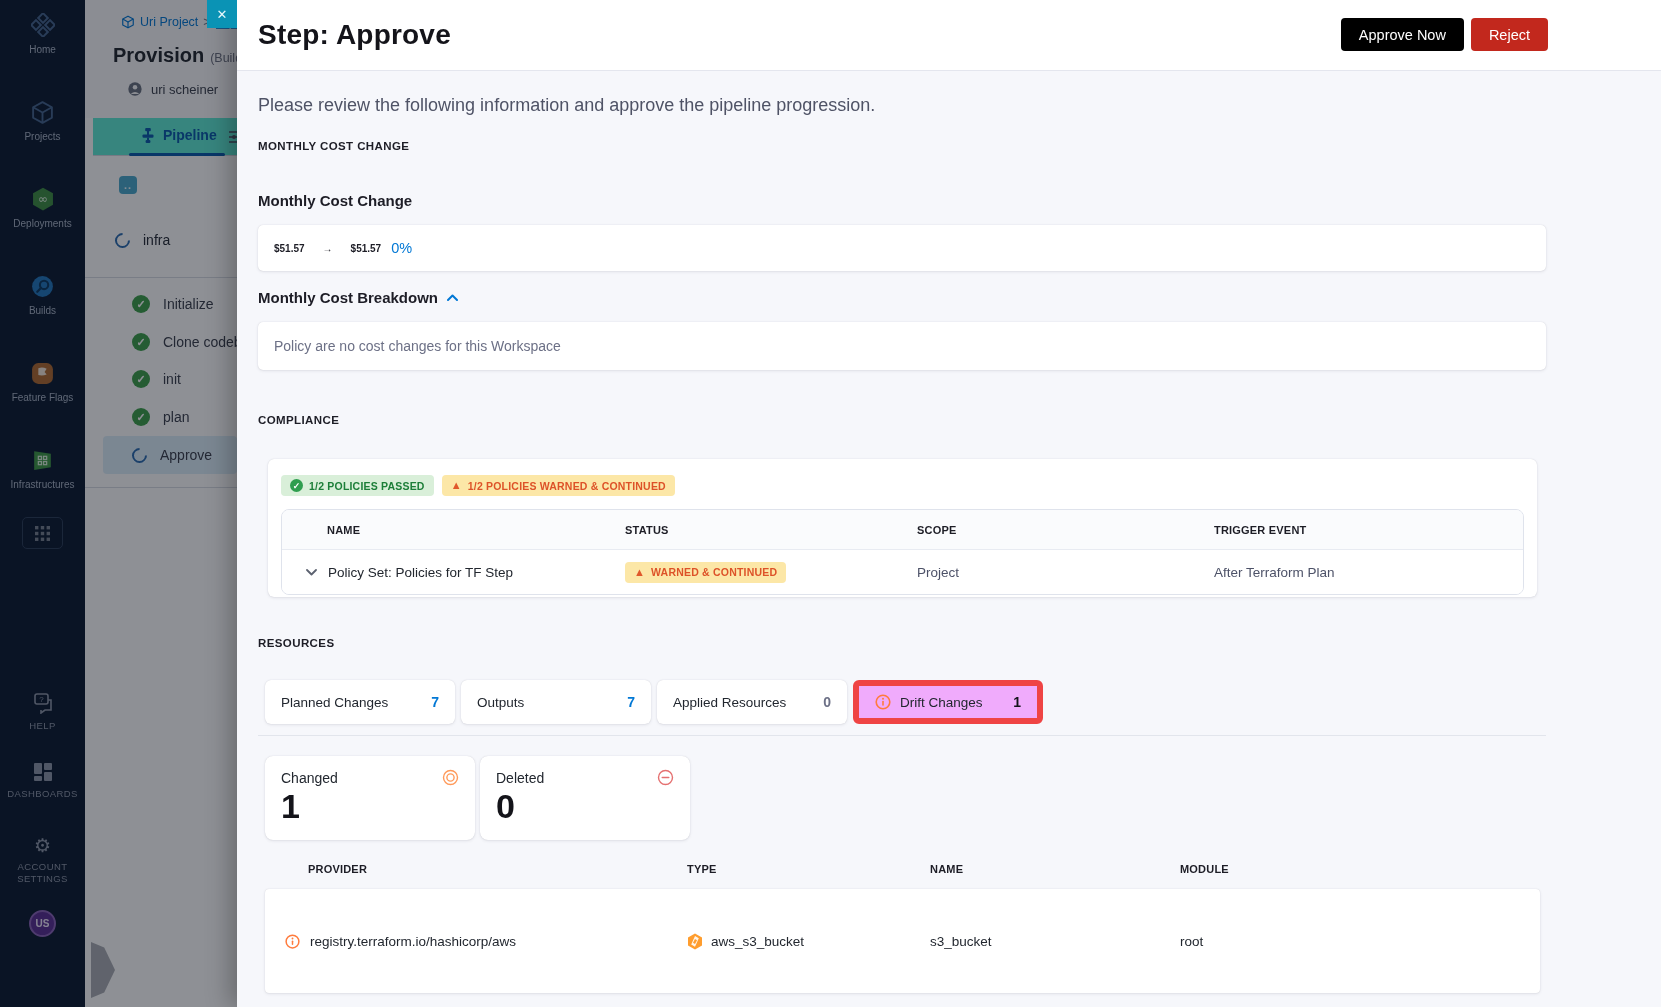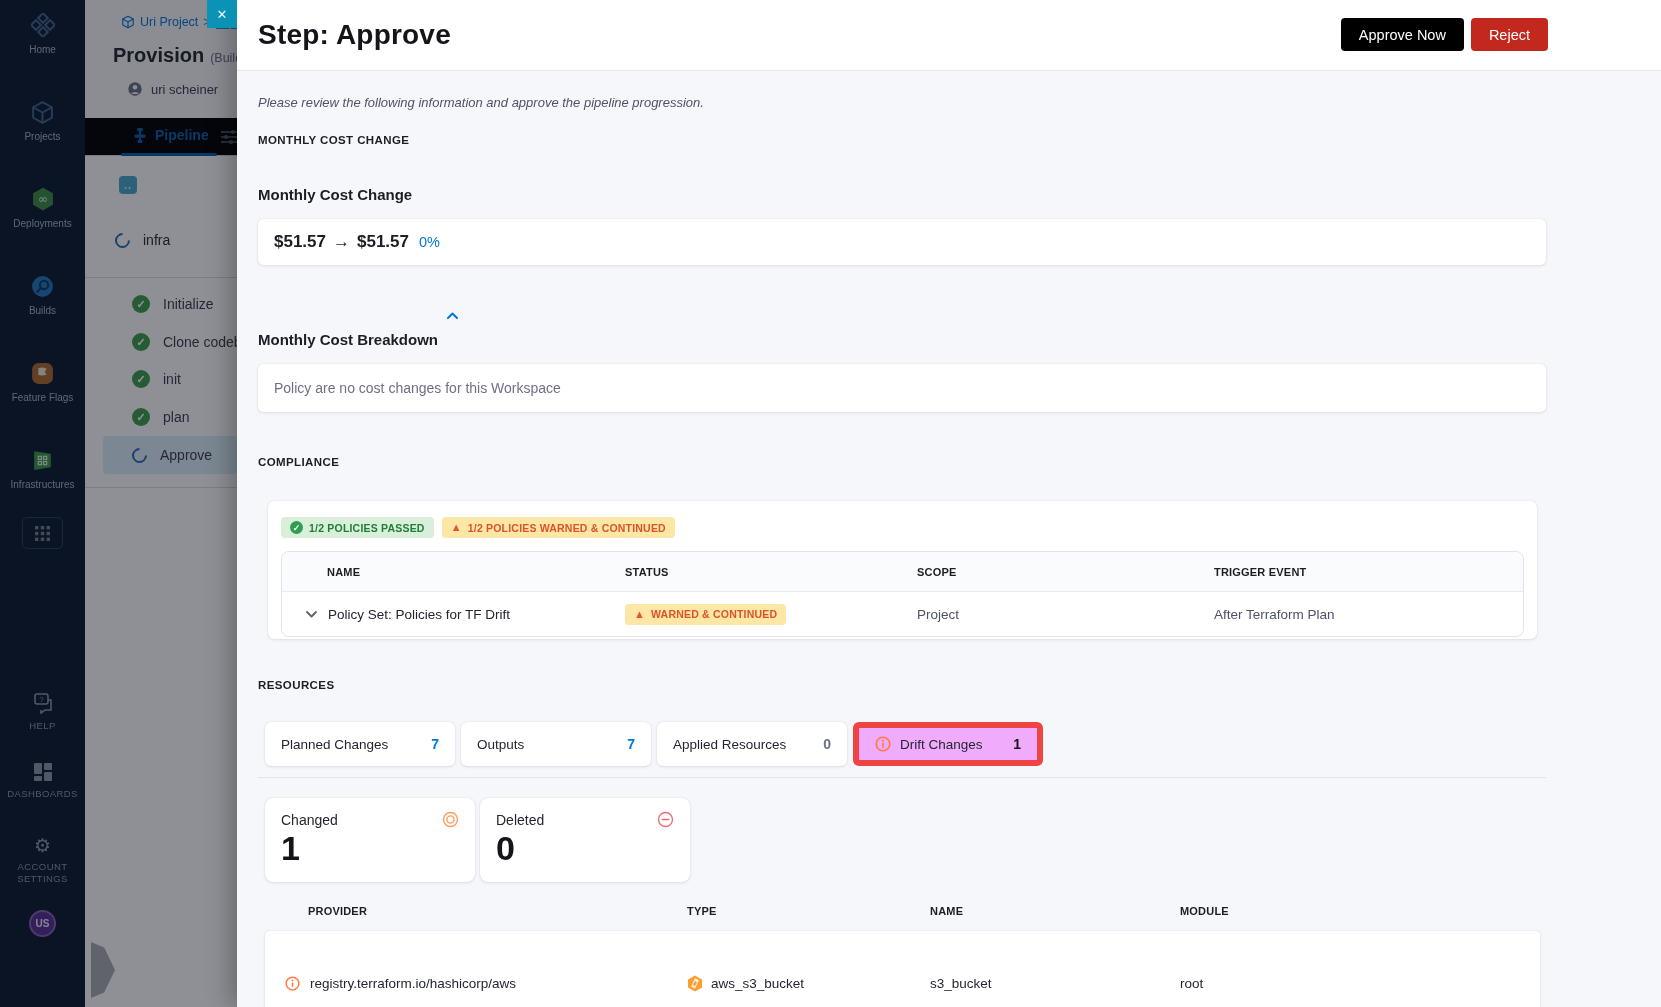--- a/index.html
+++ b/index.html
@@ -20,21 +20,21 @@
   
   .panel { position:absolute; left:85px; top:0; width:152px; height:100%; background:#fff; z-index:10; overflow:hidden; }
   .panel-header { position:absolute; top:0; left:0; right:0; height:118px; background:#fafafb; }
   .breadcrumb { position:absolute; top:15px; left:36px; display:flex; align-items:center; gap:5px; font-size:12.5px; color:#0278d5; white-space:nowrap; }
   .crumb-link { color:#0278d5; cursor:pointer; }
   .crumb-sep { color:#6c7486; }
   .crumb-current { background:#2f8fd8; color:#e8f4fd; padding:0 2px; cursor:pointer; }
   .panel-title { position:absolute; top:44px; left:28px; font-size:20px; font-weight:700; color:#22272f; white-space:nowrap; display:flex; align-items:baseline; gap:6px; }
   .panel-title-suffix { font-size:12.5px; font-weight:400; color:#6c7080; }
   .panel-user { position:absolute; top:81px; left:42px; display:flex; align-items:center; gap:8px; font-size:13px; color:#3c414e; white-space:nowrap; }
-  .tabbar { position:absolute; top:118px; left:0; right:0; height:38px; background:#000000; border-bottom:1px solid #d4d7e0; }
+  .tabbar { position:absolute; top:118px; left:8px; right:0; height:38px; background:#5eead4; border-bottom:1px solid #d4d7e0; }
   .tab-active { position:absolute; left:48px; top:9px; display:flex; align-items:center; gap:8px; font-size:14px; font-weight:700; color:#0b5cad; cursor:pointer; white-space:nowrap; }
   .tab-underline { position:absolute; left:36px; bottom:-1px; width:96px; height:3px; background:#0b5cad; border-radius:2px; }
   .tab-icon2 { position:absolute; left:136px; top:11px; cursor:pointer; }
   .chip { position:absolute; top:176px; left:34px; width:18px; height:18px; border-radius:4px; background:#4aa9cc; color:#eaf7fc; font-size:11px; font-weight:700; letter-spacing:1px; display:flex; align-items:center; justify-content:center; cursor:pointer; }
   .stage-row { position:absolute; top:232px; left:30px; display:flex; align-items:center; gap:13px; font-size:14px; color:#262b36; cursor:pointer; }
   .panel-divider { position:absolute; left:0; right:0; height:1px; background:#d9dce4; }
   .step { position:absolute; left:0; right:0; height:38px; display:flex; align-items:center; gap:13px; padding-left:47px; font-size:14px; color:#3a3f4c; cursor:pointer; white-space:nowrap; }
   .step-hl { position:absolute; left:18px; right:0; height:38px; background:#ddeefa; border-radius:4px; }
   .chk { width:18px; height:18px; border-radius:50%; background:#3da04a; color:#fff; font-size:11px; font-weight:700; display:flex; align-items:center; justify-content:center; flex:0 0 auto; }
   .spin { width:15px; height:15px; border:2.5px solid #2b6cb0; border-right-color:transparent; border-radius:50%; transform:rotate(-45deg); flex:0 0 auto; }
@@ -46,27 +46,27 @@
 
   
   .drawer { position:absolute; left:237px; right:0; top:0; bottom:0; background:#f6f7fb; z-index:25; box-shadow:-8px 0 22px rgba(0,0,0,.25); }
   .drawer-header { height:71px; background:#fff; border-bottom:1px solid #e4e6ee; display:flex; align-items:center; padding-left:21px; position:relative; }
   .drawer-title { font-size:28px; font-weight:700; color:#14141a; letter-spacing:.2px; }
   .header-actions { position:absolute; right:113px; top:18px; display:flex; gap:7px; }
   .btn { height:33px; border:none; border-radius:4px; color:#fff; font-size:14.5px; font-weight:500; padding:0 18px; cursor:pointer; font-family:inherit; }
   .btn-approve { background:#000000; }
   .btn-reject { background:#c2281d; }
   .drawer-body { padding:24px 115px 0 21px; }
-  .intro { font-size:13px; color:#4f5366;font-style:italic; }
+  .intro { font-size:18px; color:#4f5366; }
   .section-label { margin-top:24px; font-size:11.5px; font-weight:700; color:#1d1d26; letter-spacing:.4px; }
-  .sub-heading { font-size:15px; font-weight:700; color:#1d1d26;margin-top:48px; }
+  .sub-heading { font-size:15px; font-weight:700; color:#1d1d26; }
   .mt40 { margin-top:40px; } .mt44 { margin-top:44px; }
   .card { background:#fff; border-radius:5px; box-shadow:0 0 1px rgba(40,41,61,.18), 0 1px 3px rgba(96,97,112,.14); }
   .cost-card { margin-top:16px; height:46px; display:flex; align-items:center; gap:10px; padding:0 16px; }
-  .cost-values { font-size:17px; font-weight:700; color:#1d1d26; display:flex; gap:7px; }
+  .cost-values { font-size:10px; font-weight:700; color:#1d1d26; display:flex; gap:18px; }
   .cost-percent { font-size:14.5px; color:#0278d5; }
   .breakdown-heading { margin-top:18px; display:flex; align-items:center; gap:9px; cursor:pointer; }
   .empty-card { margin-top:16px; height:48px; display:flex; align-items:center; padding:0 16px; font-size:14px; color:#6c7086; }
 
   .compliance-card { margin:33px 9px 0 10px; padding:16px 13px 2px; border-radius:6px; }
   .badges { display:flex; gap:8px; }
   .badge { display:inline-flex; align-items:center; gap:6px; height:21px; padding:0 9px; border-radius:4px; font-size:10.5px; font-weight:700; letter-spacing:.2px; }
   .badge-pass { background:#d9efd9; color:#1c7e38; }
   .badge-warn { background:#fce7a7; color:#dd5228; }
   .pass-dot { width:13px; height:13px; border-radius:50%; background:#2f9e4f; color:#fff; font-size:9px; font-weight:700; display:flex; align-items:center; justify-content:center; }
@@ -366,21 +366,21 @@
           <div>SCOPE</div>
           <div>TRIGGER EVENT</div>
         </div>
         <div class="pt-cols pt-row">
           <div class="pt-name">
             <span>
               <svg width="11" height="7" viewBox="0 0 11 7">
                   <path d="M1 1 5.5 5.5 10 1" stroke="#5c6270" stroke-width="1.8" fill="none" stroke-linecap="round" stroke-linejoin="round"></path>
                 </svg>
             </span>
-            <span>Policy Set: Policies for TF Drift</span>
+            <span>Policy Set: Policies for TF Step</span>
           </div>
           <div>
             <span class="badge badge-warn">
               <span class="warn-tri">▲</span>
               <span>WARNED &amp; CONTINUED</span>
             </span>
           </div>
           <div class="pt-muted">Project</div>
           <div class="pt-muted">After Terraform Plan</div>
         </div>

